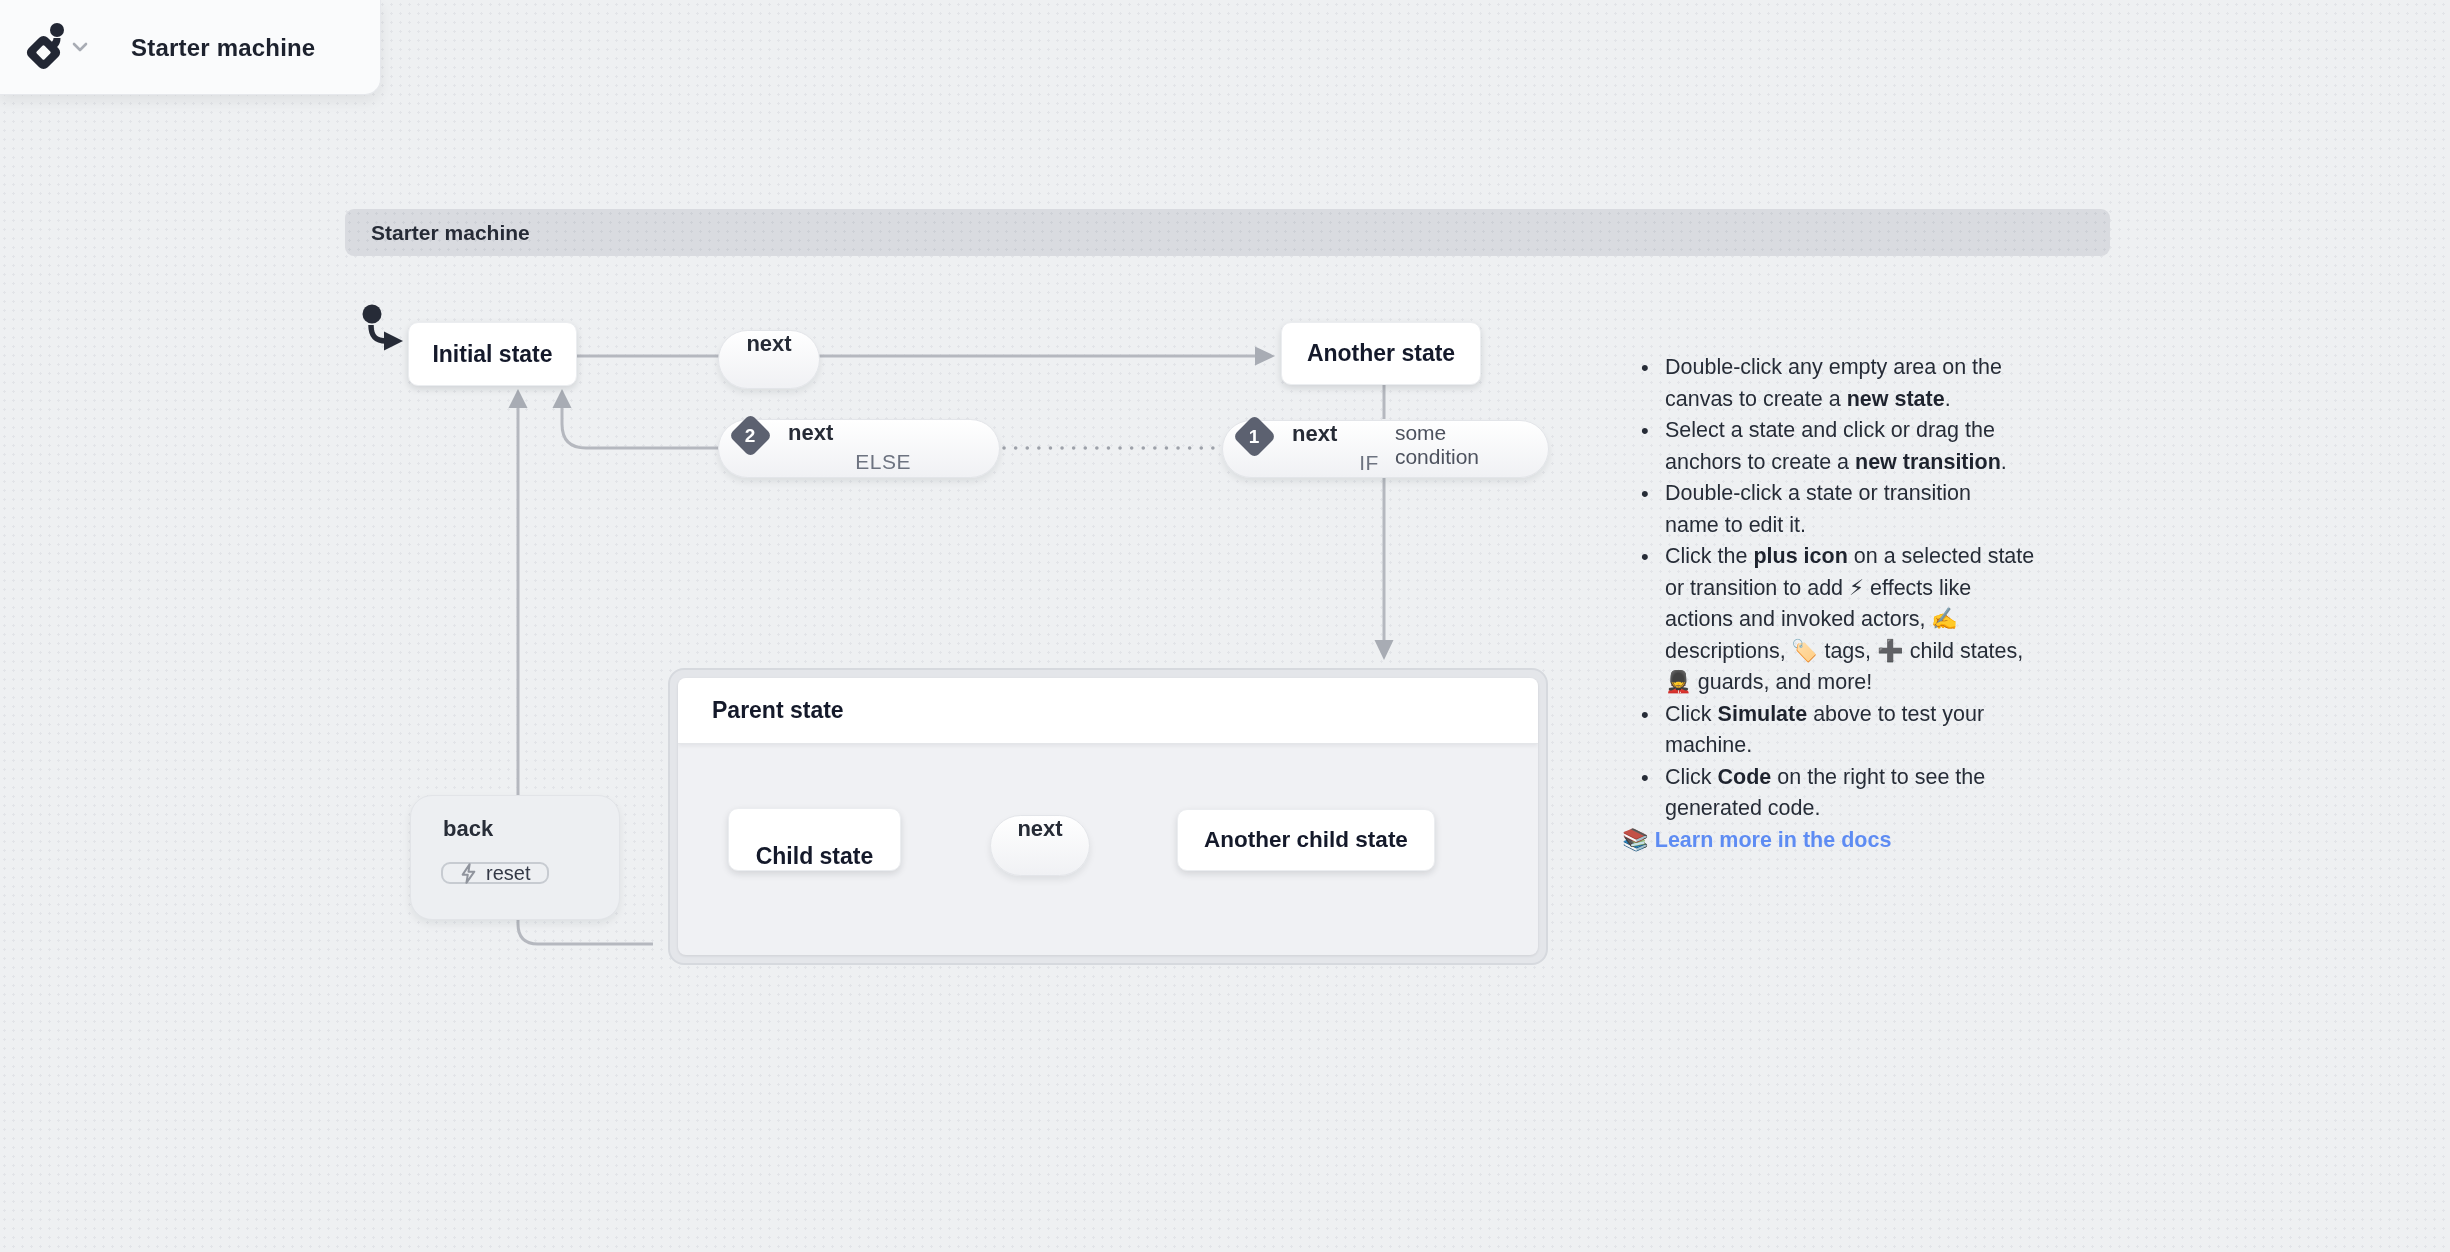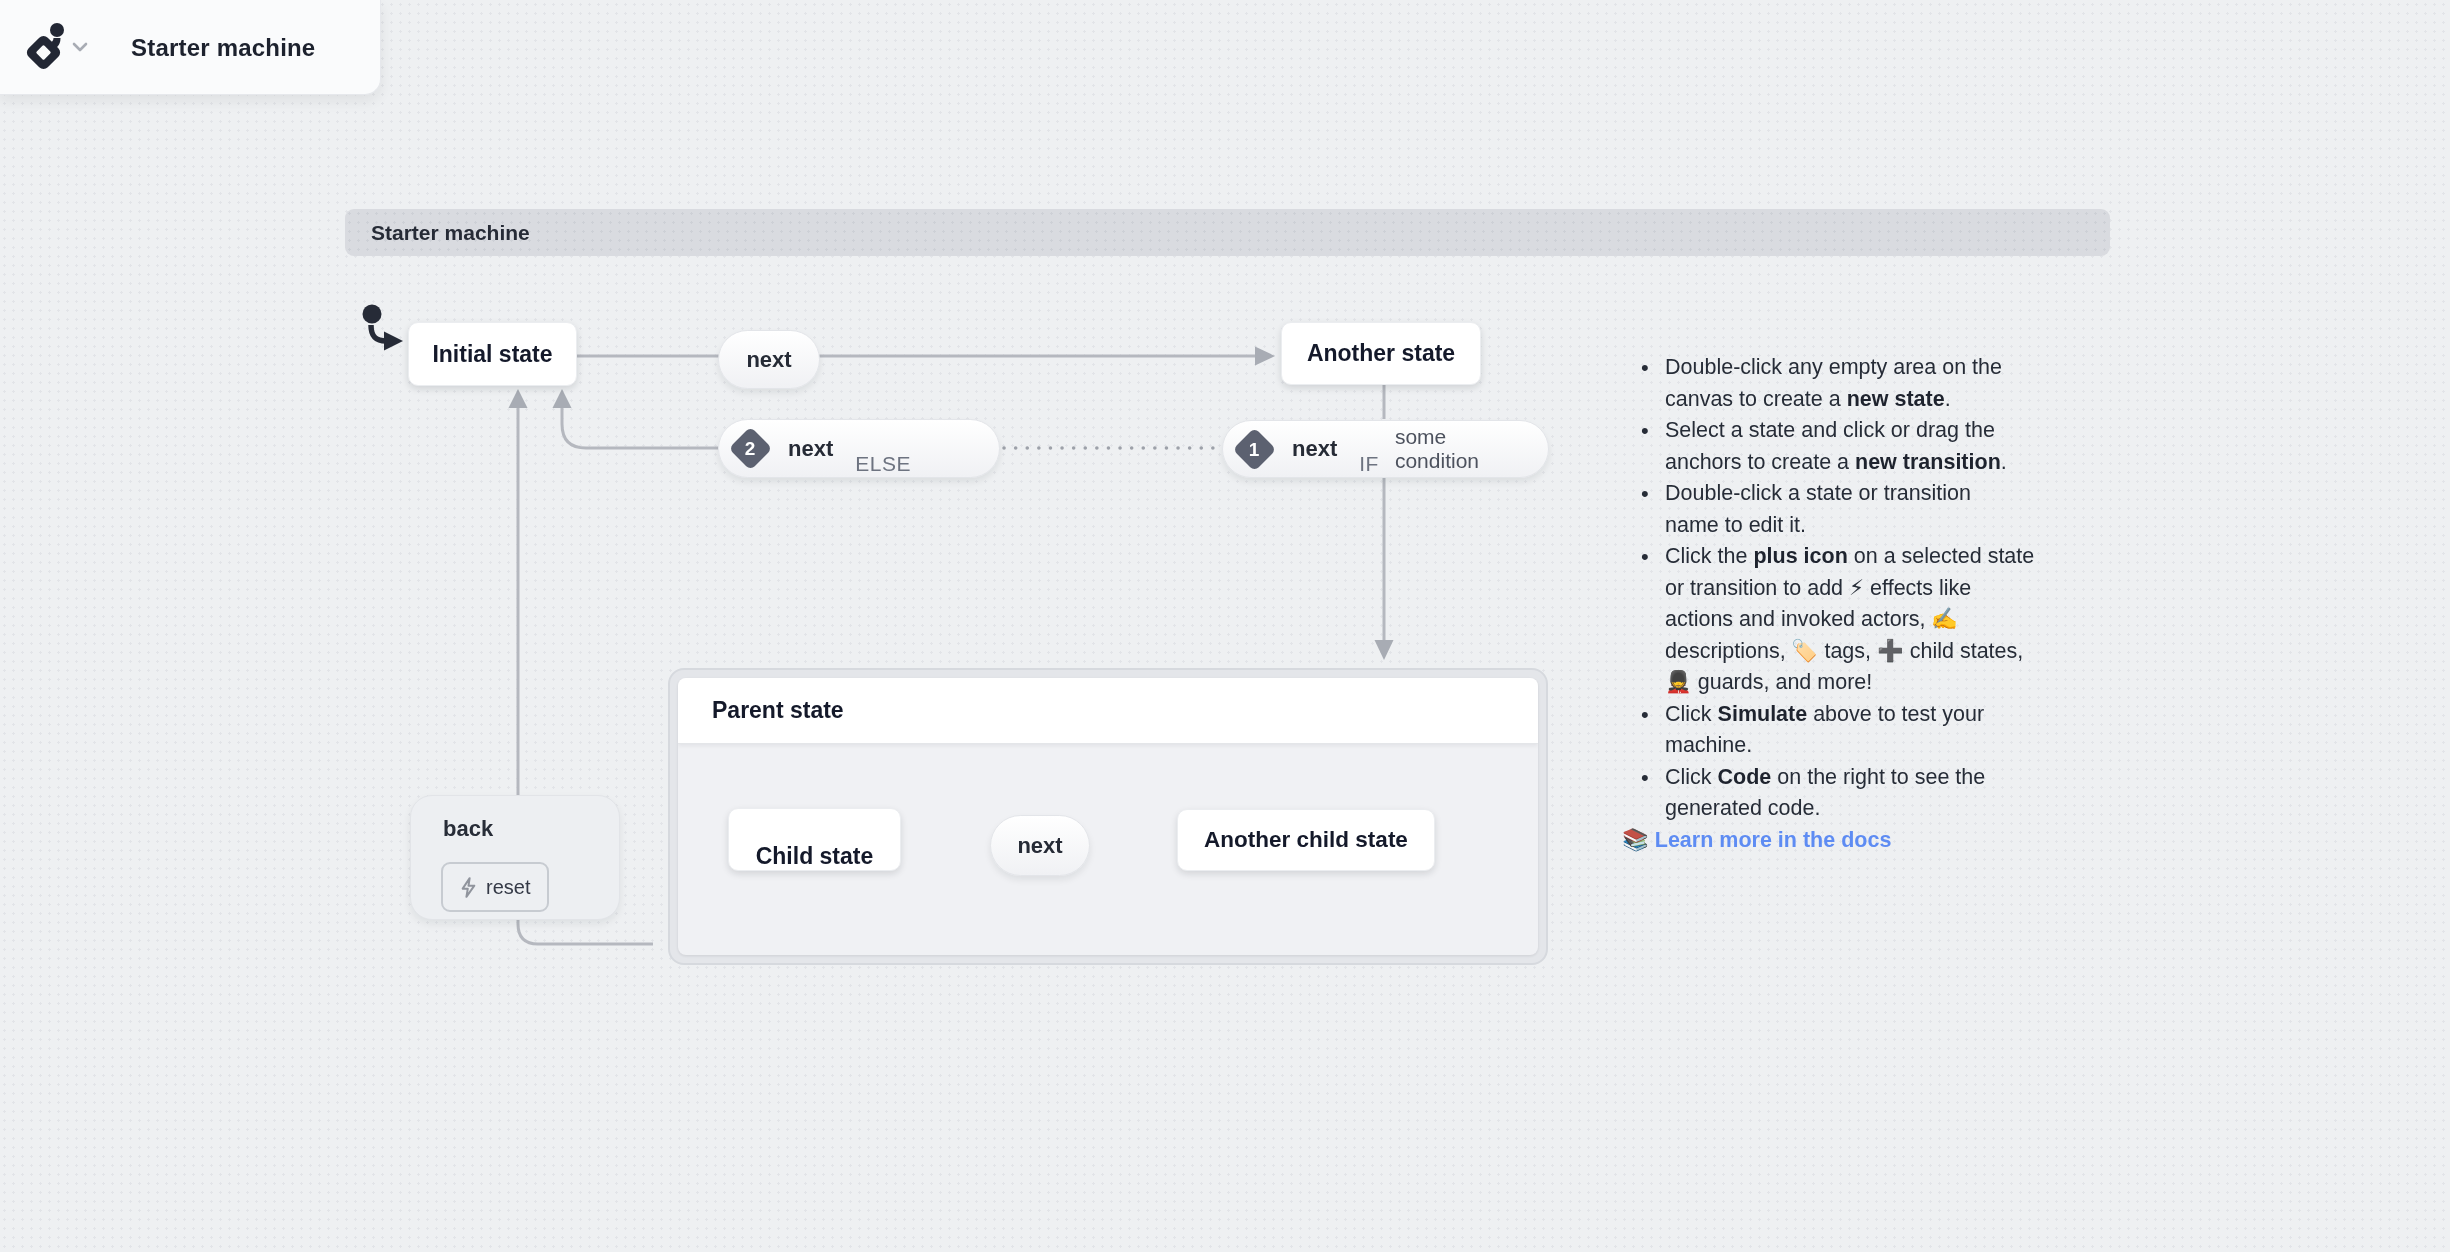--- a/index.html
+++ b/index.html
@@ -50,21 +50,21 @@
     display:flex; align-items:center; justify-content:center;
     font-size:23px; font-weight:700; color:#14192a;
     z-index:10;
   }
   
   .pill {
     position:absolute;
     background:linear-gradient(180deg,#ffffff 0%,#f0f1f4 100%);
     border:1px solid #e3e5e9; border-radius:40px;
     box-shadow:0 4px 7px rgba(18,22,30,0.08);
-    display:flex; align-items:center; justify-content:center;
+    display:flex; align-items:flex-start; justify-content:center;
     font-size:22px; font-weight:700; color:#262b36;
     z-index:11;
   }
   .pill.guarded { justify-content:flex-start; padding:0 26px 0 16px; gap:22px; }
   .badge {
     width:31px; height:31px; background:#5c6170; border-radius:6px;
     transform:rotate(45deg); flex:0 0 auto;
     display:flex; align-items:center; justify-content:center;
   }
   .badge span { transform:rotate(-45deg); color:#ffffff; font-size:19px; font-weight:700; }
@@ -89,21 +89,21 @@
   }
   
   .back-card {
     position:absolute; left:410px; top:795px; width:210px; height:125px;
     background:#edeff2; border:1px solid #e2e4e8; border-radius:22px;
     box-shadow:0 4px 8px rgba(18,22,30,0.07);
     z-index:11;
   }
   .back-label { position:absolute; left:32px; top:20px; font-size:22px; font-weight:700; color:#282d38; }
   .reset-btn {
-    position:absolute; left:30px; top:66px; height:50px;
+    position:absolute; left:30px; top:66px; height:22px;
     border:2px solid #c7cbd1; border-radius:9px; background:#edeff2;
     display:flex; align-items:center; gap:9px; padding:0 17px;
     font-size:20px; color:#343946; font-family:inherit;
   }
   
   .instructions {
     position:absolute; left:1622px; top:340px; width:440px;
     font-size:21.5px; line-height:31.5px; color:#262c37;
     z-index:4;
   }

